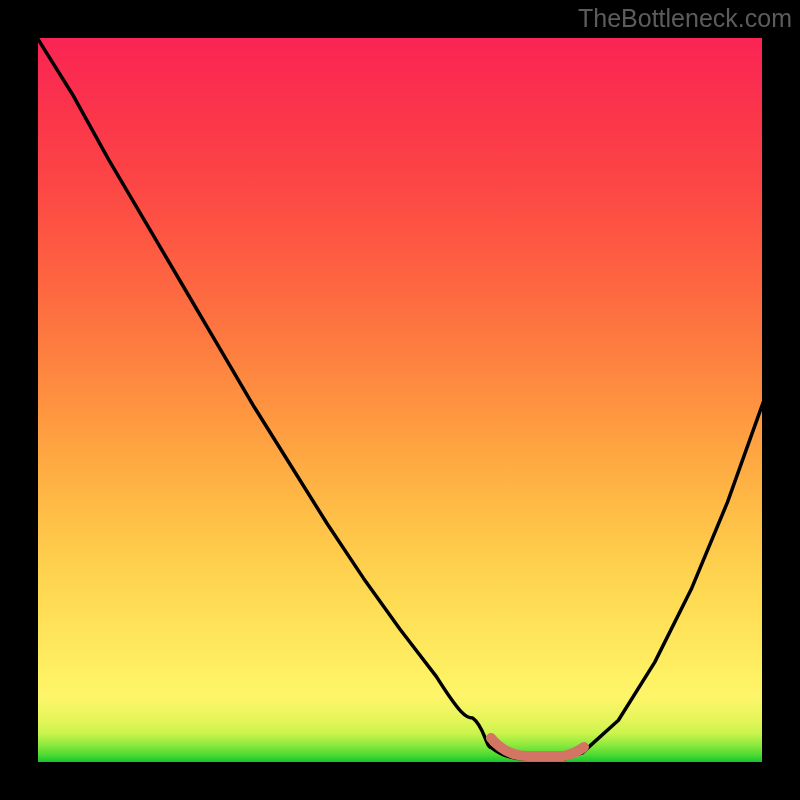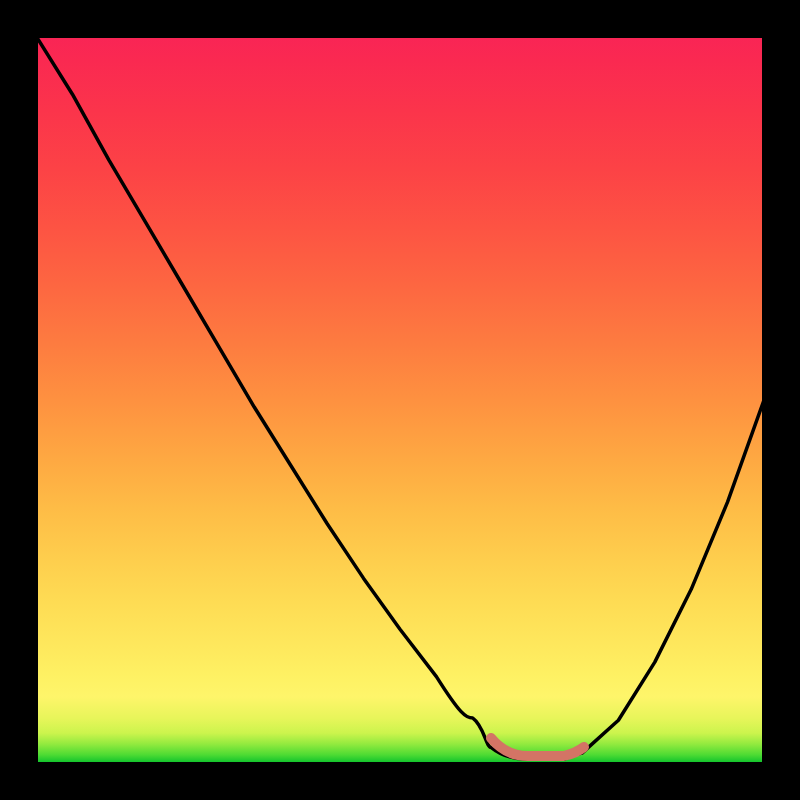--- a/index.html
+++ b/index.html
@@ -85,20 +85,21 @@
   .curve path.accent {
     stroke: #d37465;
     stroke-width: 10;
     stroke-linecap: round;
   }
 </style>
 </head>
 <body>
 
 <div class="frame">
+  <div class="watermark">TheBottleneck.com</div>
 
   <div class="plot-outer">
     <div class="plot-inner"></div>
 
     <svg class="curve" viewBox="0 0 728 728">
 
       <path d="M 0 0
            L 36.4 58.2
            L 72.8 123.8
            L 109.2 185.6

